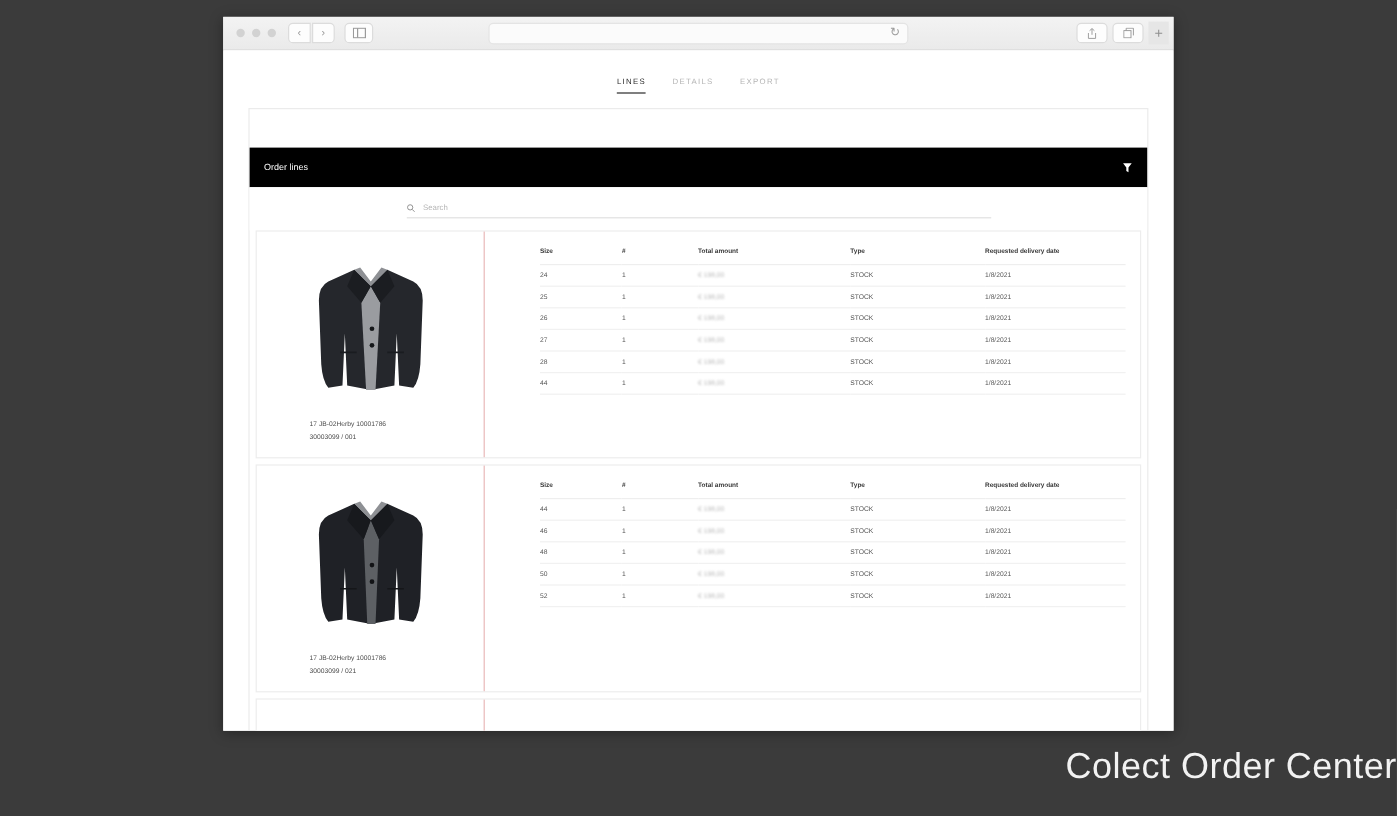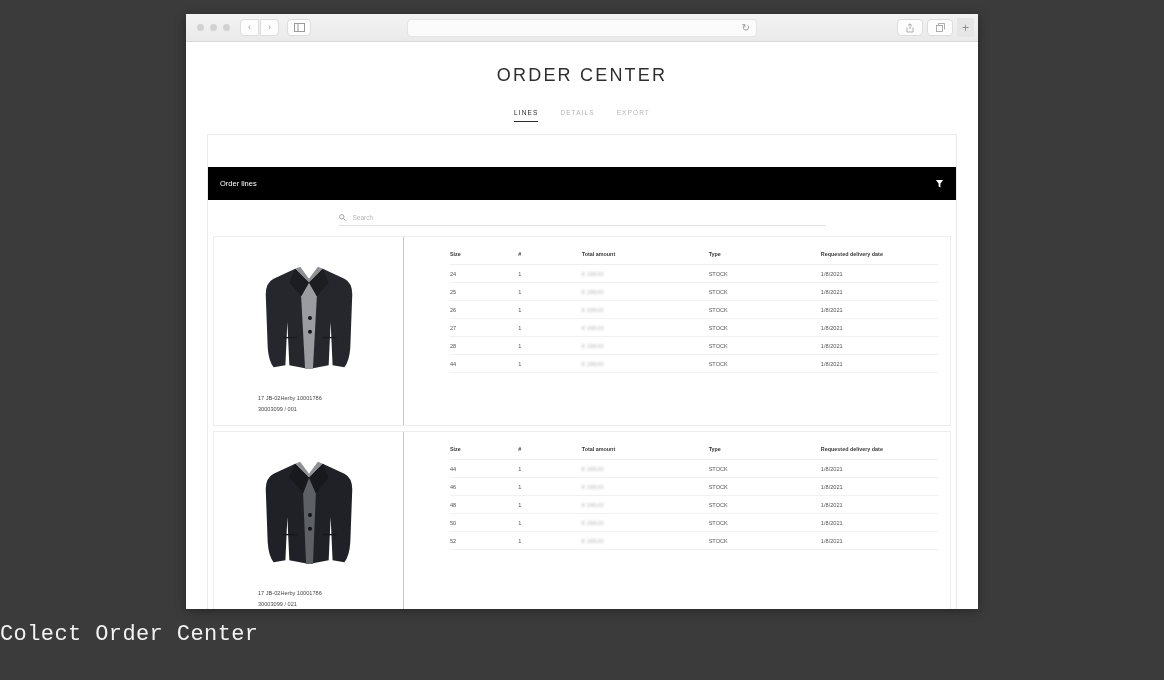--- a/index.html
+++ b/index.html
@@ -168,26 +168,25 @@
   .c-date { width: 24%; }
   .blurred {
     color: #b9b9b9;
     filter: blur(1.1px);
   }
 
   
   .caption {
     position: absolute;
     left: 0; right: 0; top: 622px;
-    text-align: left;
+    text-align: right;
     color: #f2f2f2;
-    font-size: 22px;
+    font-size: 30px;
     font-weight: 300;
     letter-spacing: .4px;
-    font-family: Liberation Mono, monospace;
   }
 </style>
 </head>
 <body>
 
 <div class="window">
 
   <div class="toolbar">
     <div class="traffic">
       <span class="light"></span>
@@ -224,21 +223,20 @@
           <rect x="0.5" y="2.5" width="6" height="6" fill="none" stroke="#9a9a9a" stroke-width="0.8"></rect>
           <path d="M2.5 2.5 L2.5 0.5 L8.5 0.5 L8.5 6.5" fill="none" stroke="#9a9a9a" stroke-width="0.8"></path>
         </svg>
       </div>
       <div class="plusbtn">+</div>
     </div>
   </div>
 
   <div class="page">
 
-    <div class="page-title">ORDER CENTER</div>
 
     <div class="tabs">
       <div class="tab active">LINES</div>
       <div class="tab">DETAILS</div>
       <div class="tab">EXPORT</div>
     </div>
 
     <div class="panel">
 
       <div class="panel-header">

